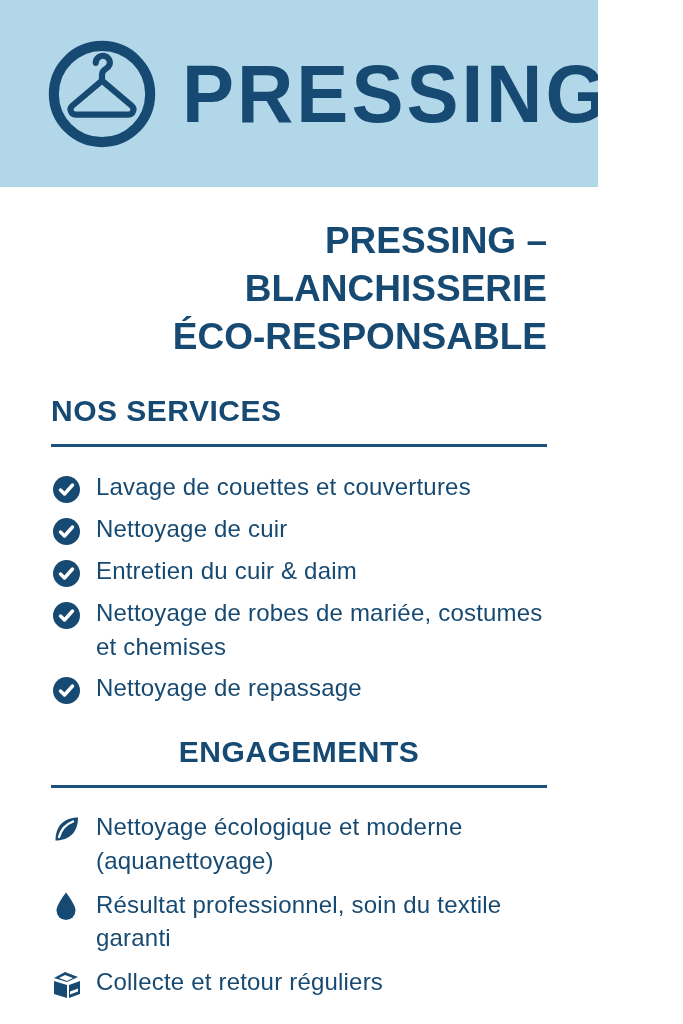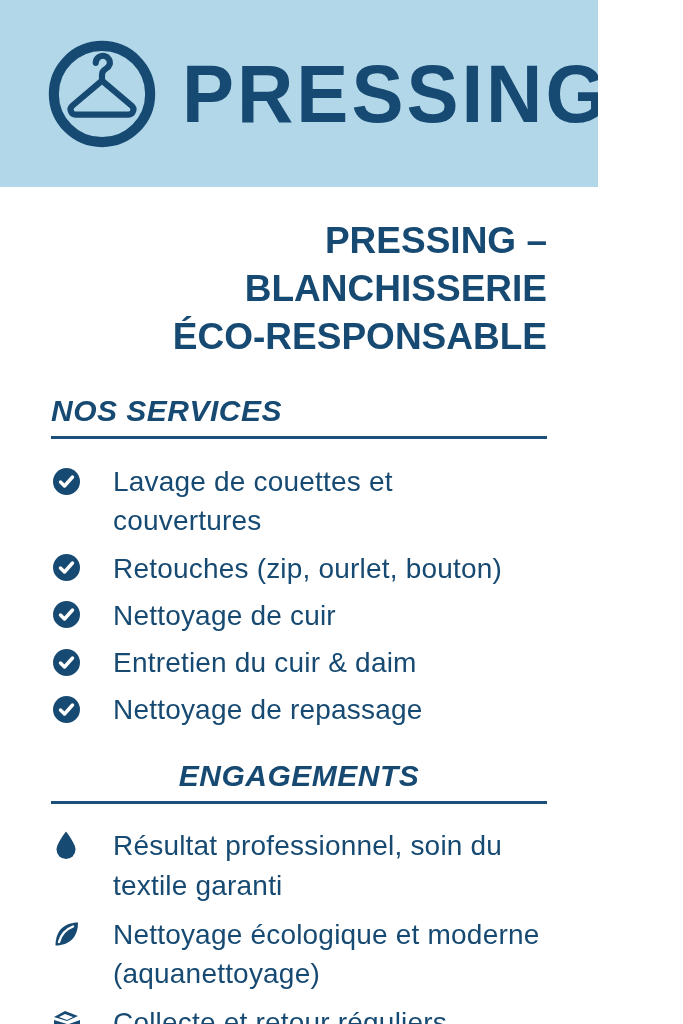--- a/index.html
+++ b/index.html
@@ -36,35 +36,34 @@
     font-size:37px;
     font-weight:bold;
     line-height:1.3;
     letter-spacing:0px;
   }
   .section-heading{
     margin-top:33px;
     font-size:30px;
     font-weight:bold;
     letter-spacing:0.5px;
-    padding-bottom:8px;
+    padding-bottom:16px;
     border-bottom:3px solid #1d4f7c;
-    font-style:italic;
   }
   .list{
     margin-top:23px;
     display:flex;
     flex-direction:column;
     gap:8px;
   }
   .row{
     display:flex;
     align-items:flex-start;
-    gap:32px;
-    font-size:28px;
+    gap:15px;
+    font-size:24px;
     line-height:1.4;
     letter-spacing:0.2px;
   }
   .icon-cell{
     flex:0 0 30px;
     width:30px;height:30px;
     margin-top:4px;
     display:flex;align-items:center;justify-content:center;
   }
   .icon-cell svg{display:block;}
@@ -98,29 +97,20 @@
       <div class="row">
         <span class="icon-cell">
           <svg width="29" height="29" viewBox="0 0 29 29">
               <circle cx="14.5" cy="14.5" r="13.5" fill="#174a72"></circle>
               <path d="M8.5 15 l4 4 L20.5 10" fill="none" stroke="#ffffff" stroke-width="3.4" stroke-linecap="round" stroke-linejoin="round"></path>
             </svg>
         </span>
         <span class="row-text">Lavage de couettes et couvertures</span>
       </div>
 
-      <div class="row">
-        <span class="icon-cell">
-          <svg width="29" height="29" viewBox="0 0 29 29">
-              <circle cx="14.5" cy="14.5" r="13.5" fill="#174a72"></circle>
-              <path d="M8.5 15 l4 4 L20.5 10" fill="none" stroke="#ffffff" stroke-width="3.4" stroke-linecap="round" stroke-linejoin="round"></path>
-            </svg>
-        </span>
-        <span class="row-text">Retouches (zip, ourlet, bouton)</span>
-      </div>
 
       <div class="row">
         <span class="icon-cell">
           <svg width="29" height="29" viewBox="0 0 29 29">
               <circle cx="14.5" cy="14.5" r="13.5" fill="#174a72"></circle>
               <path d="M8.5 15 l4 4 L20.5 10" fill="none" stroke="#ffffff" stroke-width="3.4" stroke-linecap="round" stroke-linejoin="round"></path>
             </svg>
         </span>
         <span class="row-text">Nettoyage de cuir</span>
       </div>
@@ -128,54 +118,63 @@
       <div class="row">
         <span class="icon-cell">
           <svg width="29" height="29" viewBox="0 0 29 29">
               <circle cx="14.5" cy="14.5" r="13.5" fill="#174a72"></circle>
               <path d="M8.5 15 l4 4 L20.5 10" fill="none" stroke="#ffffff" stroke-width="3.4" stroke-linecap="round" stroke-linejoin="round"></path>
             </svg>
         </span>
         <span class="row-text">Entretien du cuir &amp; daim</span>
       </div>
 
+      <div class="row">
+        <span class="icon-cell">
+          <svg width="29" height="29" viewBox="0 0 29 29">
+              <circle cx="14.5" cy="14.5" r="13.5" fill="#174a72"></circle>
+              <path d="M8.5 15 l4 4 L20.5 10" fill="none" stroke="#ffffff" stroke-width="3.4" stroke-linecap="round" stroke-linejoin="round"></path>
+            </svg>
+        </span>
+        <span class="row-text">Nettoyage de robes de mariée, costumes et chemises</span>
+      </div>
 
       <div class="row">
         <span class="icon-cell">
           <svg width="29" height="29" viewBox="0 0 29 29">
               <circle cx="14.5" cy="14.5" r="13.5" fill="#174a72"></circle>
               <path d="M8.5 15 l4 4 L20.5 10" fill="none" stroke="#ffffff" stroke-width="3.4" stroke-linecap="round" stroke-linejoin="round"></path>
             </svg>
         </span>
         <span class="row-text">Nettoyage de repassage</span>
       </div>
 
     </div>
 
     <div class="section-heading" style="margin-top:30px;text-align:center;">ENGAGEMENTS</div>
 
     <div class="list" style="margin-top:22px;gap:10px;">
 
       <div class="row">
         <span class="icon-cell">
-          <svg width="26" height="31" viewBox="0 0 26 31">
-            <path d="M13 1.5 C13 1.5 3.5 13.5 3.5 19.5 a9.5 9.5 0 0 0 19 0 C22.5 13.5 13 1.5 13 1.5 Z" fill="#174a72"></path>
-          </svg>
-        </span>
-        <span class="row-text">Résultat professionnel, soin du textile garanti</span>
-      </div>
-
-      <div class="row">
-        <span class="icon-cell">
           <svg width="28" height="30" viewBox="0 0 28 30">
             <path d="M3.5 26.5 C3.5 12 12 3.5 26 3.5 C26 18 17.5 26.5 3.5 26.5 Z" fill="#174a72"></path>
             <path d="M7 23 C9 15.5 14.5 10 21 7.5" fill="none" stroke="#ffffff" stroke-width="2.4" stroke-linecap="round"></path>
           </svg>
         </span>
         <span class="row-text">Nettoyage écologique et moderne (aquanettoyage)</span>
+      </div>
+
+      <div class="row">
+        <span class="icon-cell">
+          <svg width="26" height="31" viewBox="0 0 26 31">
+            <path d="M13 1.5 C13 1.5 3.5 13.5 3.5 19.5 a9.5 9.5 0 0 0 19 0 C22.5 13.5 13 1.5 13 1.5 Z" fill="#174a72"></path>
+          </svg>
+        </span>
+        <span class="row-text">Résultat professionnel, soin du textile garanti</span>
       </div>
 
       <div class="row">
         <span class="icon-cell">
           <svg width="30" height="31" viewBox="0 0 30 31">
             <polygon points="3,10 14,4 27,9 16,14" fill="#174a72"></polygon>
             <polygon points="8,10 14,7 22,10 16,13" fill="#ffffff"></polygon>
             <polygon points="3,13 16,17 16,30 3,26" fill="#174a72"></polygon>
             <polygon points="18,17 29,13 29,26 18,30" fill="#174a72"></polygon>
             <polygon points="19,23.5 27,20.5 27,23.5 19,26.5" fill="#ffffff"></polygon>

